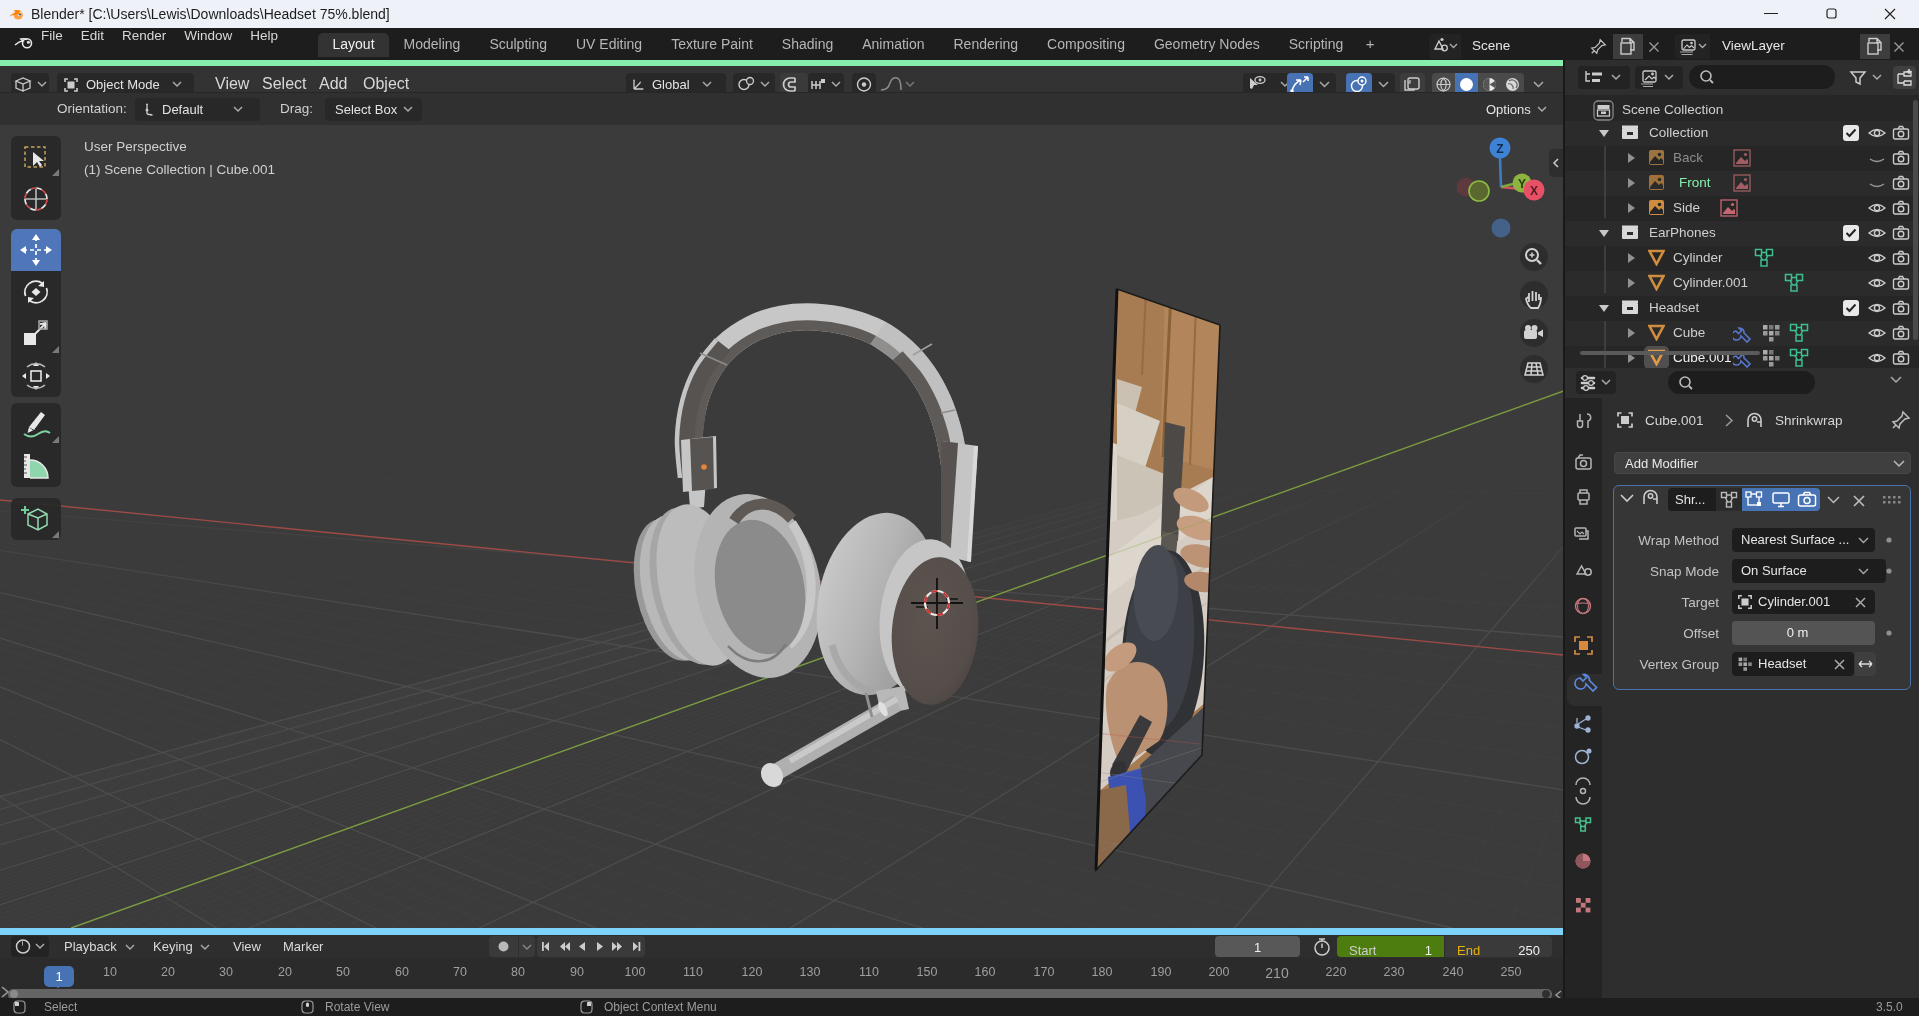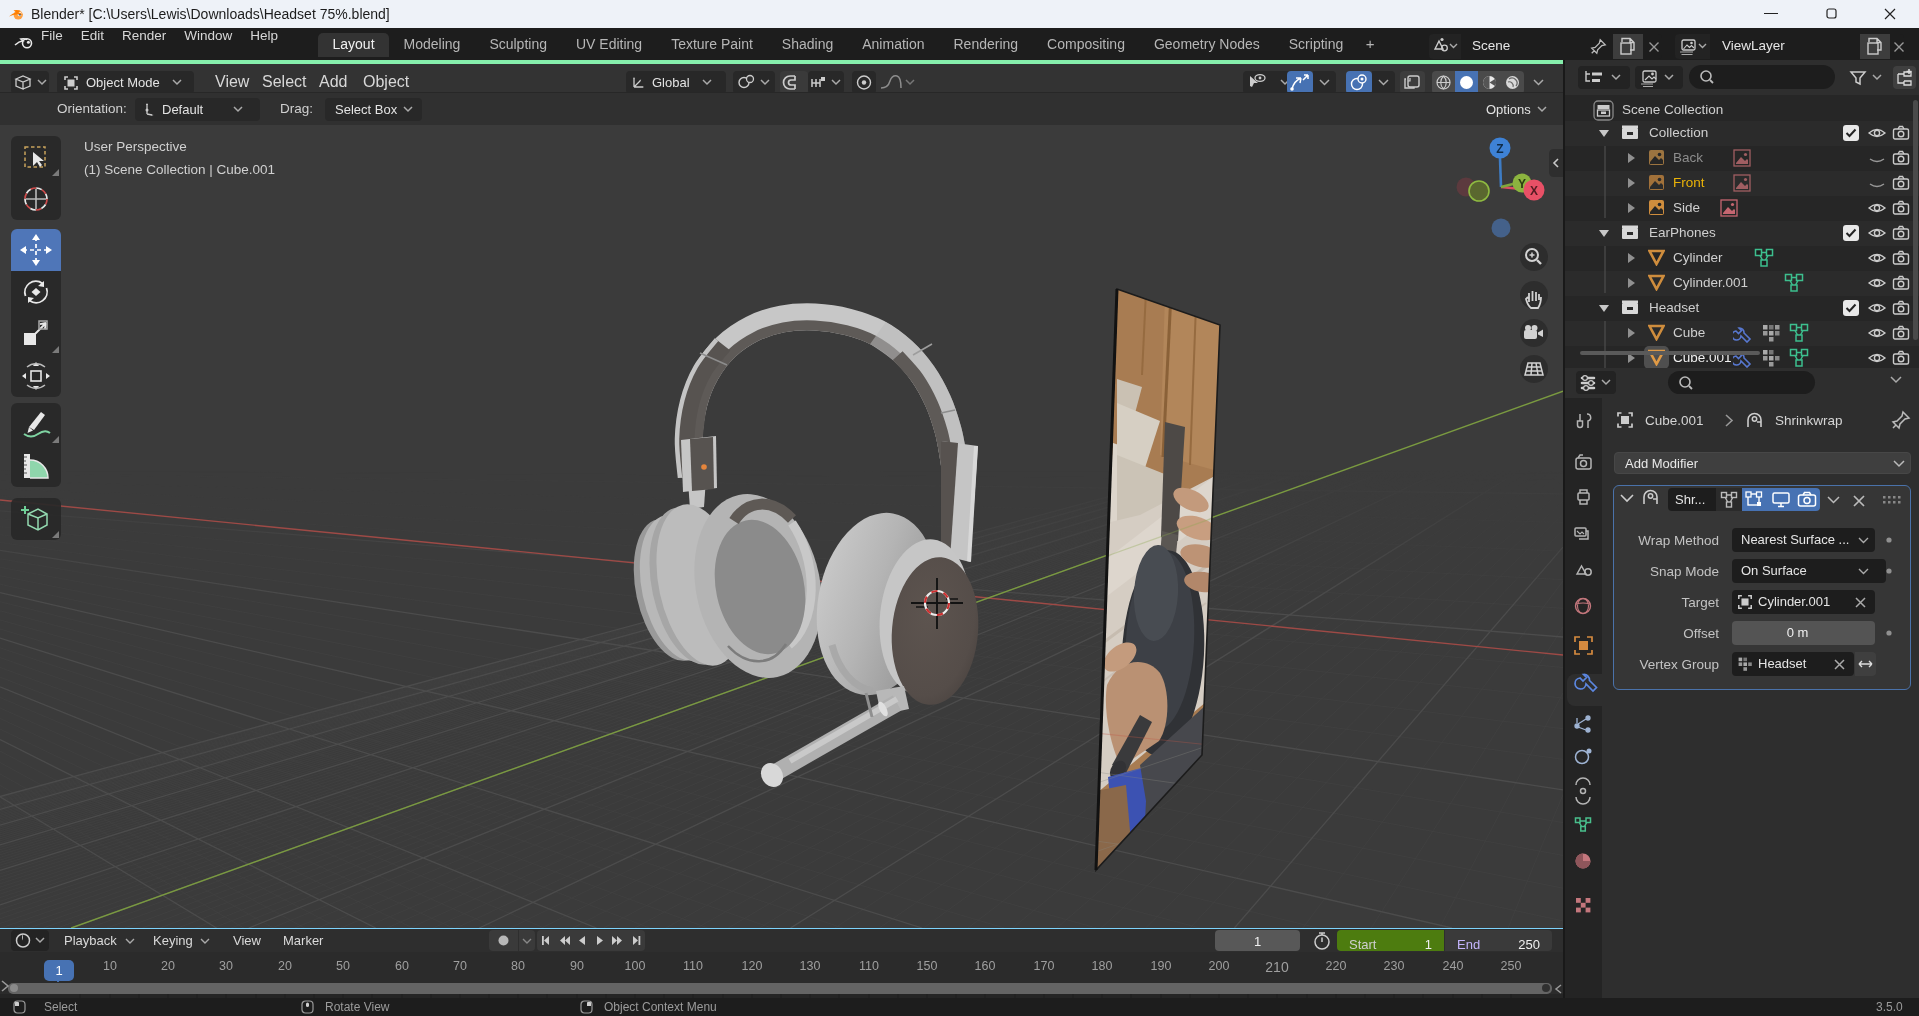--- a/index.html
+++ b/index.html
@@ -1,24 +1,24 @@
 <!DOCTYPE html>
 <html><head><meta charset="utf-8">
 <style>
 *{margin:0;padding:0;box-sizing:border-box}
 html,body{width:1919px;height:1016px;overflow:hidden;background:#1d1d1d;font-family:"Liberation Sans",sans-serif;}
 .abs{position:absolute}
 #titlebar{left:0;top:0;width:1919px;height:28px;background:#eef2f8;color:#1c1c1c;font-size:14px}
 #topbar{left:0;top:28px;width:1919px;height:32px;background:#1d1d1d;color:#d4d4d4;font-size:13.5px}
-#vph{left:0;top:60px;width:1563px;height:32px;background:#333333;border-top:4px solid #86efac}
+#vph{left:0;top:60px;width:1563px;height:32px;background:#333333;border-top:6px solid #86efac}
 #toolrow{left:0;top:92px;width:1563px;height:33px;background:#303030;border-top:1px solid #272727}
 #viewport{left:0;top:125px;width:1563px;height:803px;background:#3b3b3b;overflow:hidden}
 #outliner{left:1563px;top:60px;width:356px;height:308px;background:#262626;border-left:2px solid #191919}
 #props{left:1563px;top:368px;width:356px;height:630px;background:#2e2e2e;border-left:2px solid #191919}
-#timeline{left:0;top:928px;width:1563px;height:70px;background:#2b2b2b;border-top:1px solid #7dd3fc}
+#timeline{left:0;top:928px;width:1563px;height:70px;background:#2b2b2b;border-top:7px solid #7dd3fc}
 #statusbar{left:0;top:998px;width:1919px;height:18px;background:#1d1d1d;color:#9b9b9b;font-size:12px}
 .menu{display:inline-block;padding:0 9px;color:#d8d8d8}
 .tab{display:inline-block;padding:3px 14.5px 5px;color:#b6b6b6;border-radius:5px 5px 0 0;font-size:14px}
 .tab.active{background:#333333;color:#f0f0f0}
 .hbtn{position:absolute;background:#282828;border-radius:4px;color:#e3e3e3;font-size:13px;line-height:24px}
 .flex{display:flex;align-items:center}
 svg{display:block}
 .vlab{position:absolute;color:#d0d0d0;font-size:13.5px}
 .tbtn{position:absolute;left:11px;width:50px;height:42px;background:rgba(40,40,40,0.92)}
 .tbtn.active{background:#4f76b8}
@@ -576,21 +576,21 @@
   </div>
   <div class="orow" style="top:111px;background:#2b2b2b">
       <svg class="abs" style="left:62px;top:6px" width="9" height="12">
         <path d="M1 1 L8 6 L1 11 Z" fill="#909090"></path>
       </svg>
     <svg class="abs" style="left:83px;top:3px" width="17" height="17" viewBox="0 0 17 17">
         <rect x="1" y="1" width="15" height="15" rx="2" fill="#a1713a"></rect>
         <circle cx="11.5" cy="5.5" r="1.8" fill="#2b2b2b"></circle>
         <path d="M2 13 L7 7 L11 11 L13 9 L15 11 L15 15 L2 15Z" fill="#2b2b2b"></path>
       </svg>
-    <span class="nm" style="left:108px;color:#eab308">Front</span>
+    <span class="nm" style="left:114px;color:#86efac">Front</span>
     <svg class="abs" style="left:168px;top:3px" width="18" height="18" viewBox="0 0 18 18">
         <rect x="1" y="1" width="16" height="16" fill="none" stroke="#a05e62" stroke-width="1.3"></rect>
         <circle cx="12.5" cy="5.5" r="1.6" fill="#a05e62"></circle>
         <path d="M3 14 L8 8 L12 12 L14 10 L15 11 L15 15 L3 15Z" fill="#a05e62"></path>
       </svg>
     <svg class="abs" style="left:303px;top:3px" width="18" height="18" viewBox="0 0 18 18">
         <path d="M2 10 Q9 15 16 10" fill="none" stroke="#999" stroke-width="1.4"></path>
       </svg>
     <svg class="abs" style="left:327px;top:3px" width="18" height="18" viewBox="0 0 18 18">
         <rect x="1.5" y="5" width="15" height="10" rx="1.5" fill="none" stroke="#ccc" stroke-width="1.4"></rect>
@@ -1097,21 +1097,21 @@
   <div class="hbtn" style="left:1215px;top:1px;width:85px;height:21px;background:#585858;text-align:center"><span style="color:#f0f0f0">1</span></div>
   <svg class="abs" style="left:1312px;top:2px" width="20" height="20" viewBox="0 0 20 20">
       <circle cx="10" cy="11" r="7" fill="none" stroke="#ccc" stroke-width="1.5"></circle>
       <path d="M10 11 L10 6.5 M7 2 l6 0 M10 2 l0 2" stroke="#ccc" stroke-width="1.5"></path>
     </svg>
   <div class="hbtn" style="left:1337px;top:1px;width:107px;height:21px;background:#4d7c0f;border-radius:4px 0 0 4px">
       <span style="position:absolute;left:12px;top:3px;color:#cfcfcf">Start</span>
       <span style="position:absolute;right:12px;top:3px;color:#f0f0f0">1</span>
     </div>
   <div class="hbtn" style="left:1445px;top:1px;width:107px;height:21px;background:#3a3a3a;border-radius:0 4px 4px 0">
-      <span style="position:absolute;left:12px;top:3px;color:#c4b5fd">End</span>
+      <span style="position:absolute;left:12px;top:3px;color:#eab308">End</span>
       <span style="position:absolute;right:12px;top:3px;color:#f0f0f0">250</span>
     </div>
 
   <div class="abs" style="left:0;top:23px;width:1563px;height:30px;background:#2b2b2b"></div>
   <div class="abs" id="ruler" style="top:30px;width:1563px;height:20px">
       <span style="position:absolute;left:110px;top:0;width:40px;margin-left:-20px;text-align:center;color:#9f9f9f;font-size:12.5px">10</span>
       <span style="position:absolute;left:168px;top:0;width:40px;margin-left:-20px;text-align:center;color:#9f9f9f;font-size:12.5px">20</span>
       <span style="position:absolute;left:226px;top:0;width:40px;margin-left:-20px;text-align:center;color:#9f9f9f;font-size:12.5px">30</span>
       <span style="position:absolute;left:285px;top:0;width:40px;margin-left:-20px;text-align:center;color:#9f9f9f;font-size:12.5px">20</span>
       <span style="position:absolute;left:343px;top:0;width:40px;margin-left:-20px;text-align:center;color:#9f9f9f;font-size:12.5px">50</span>

